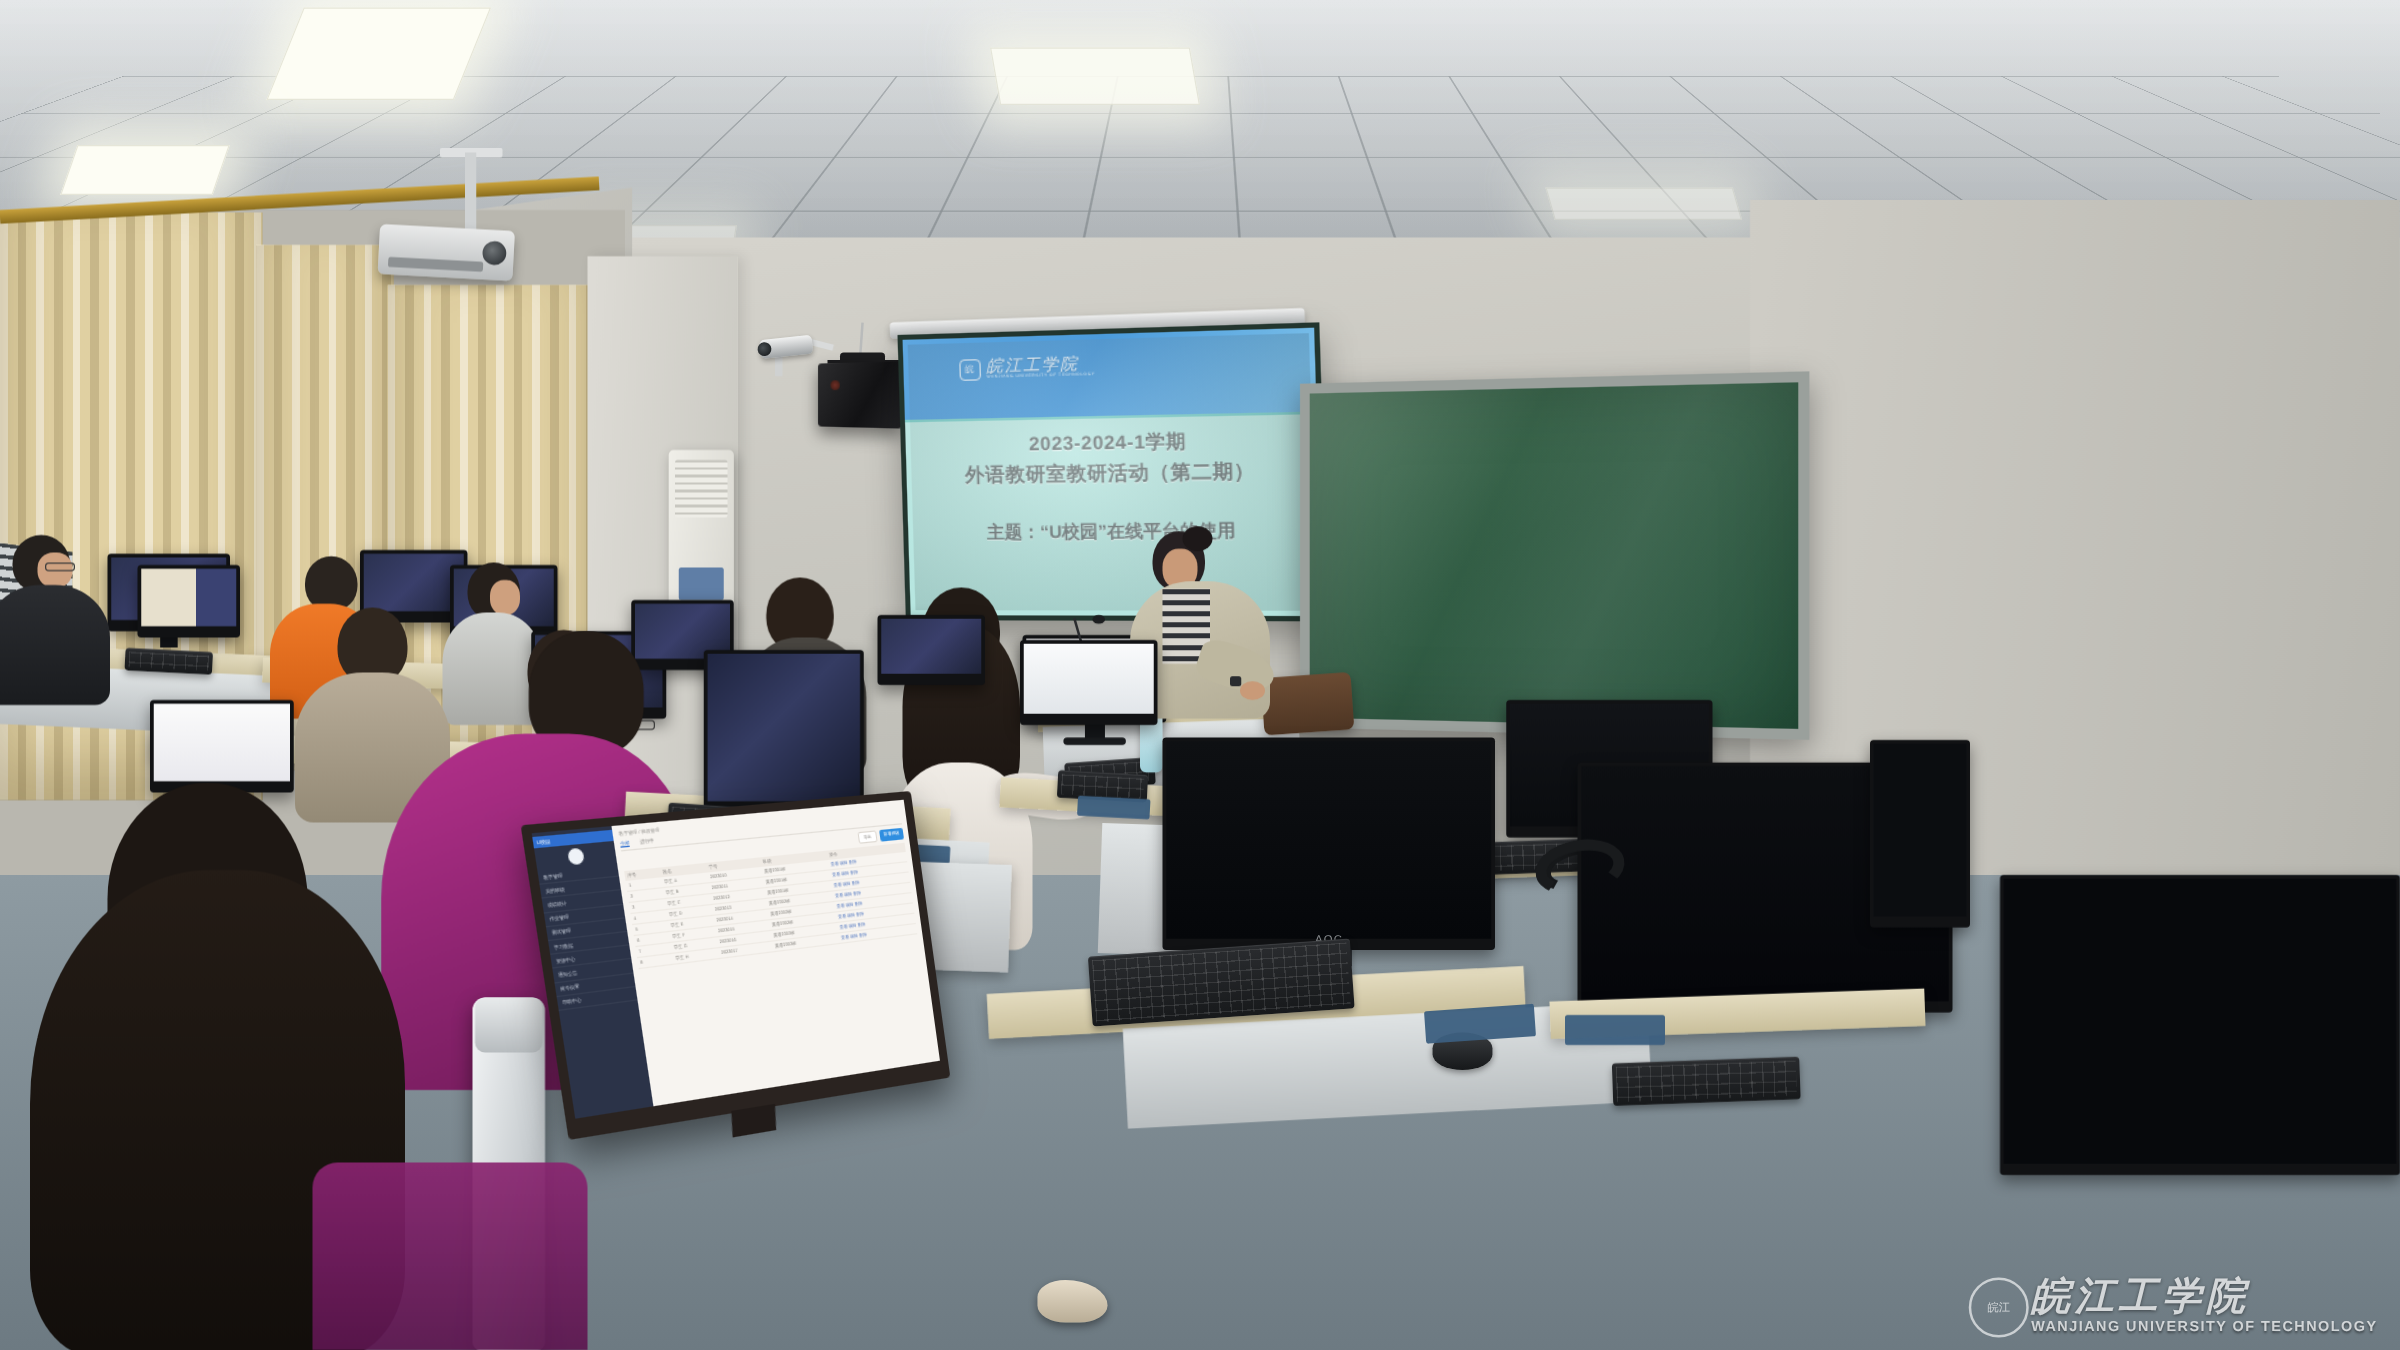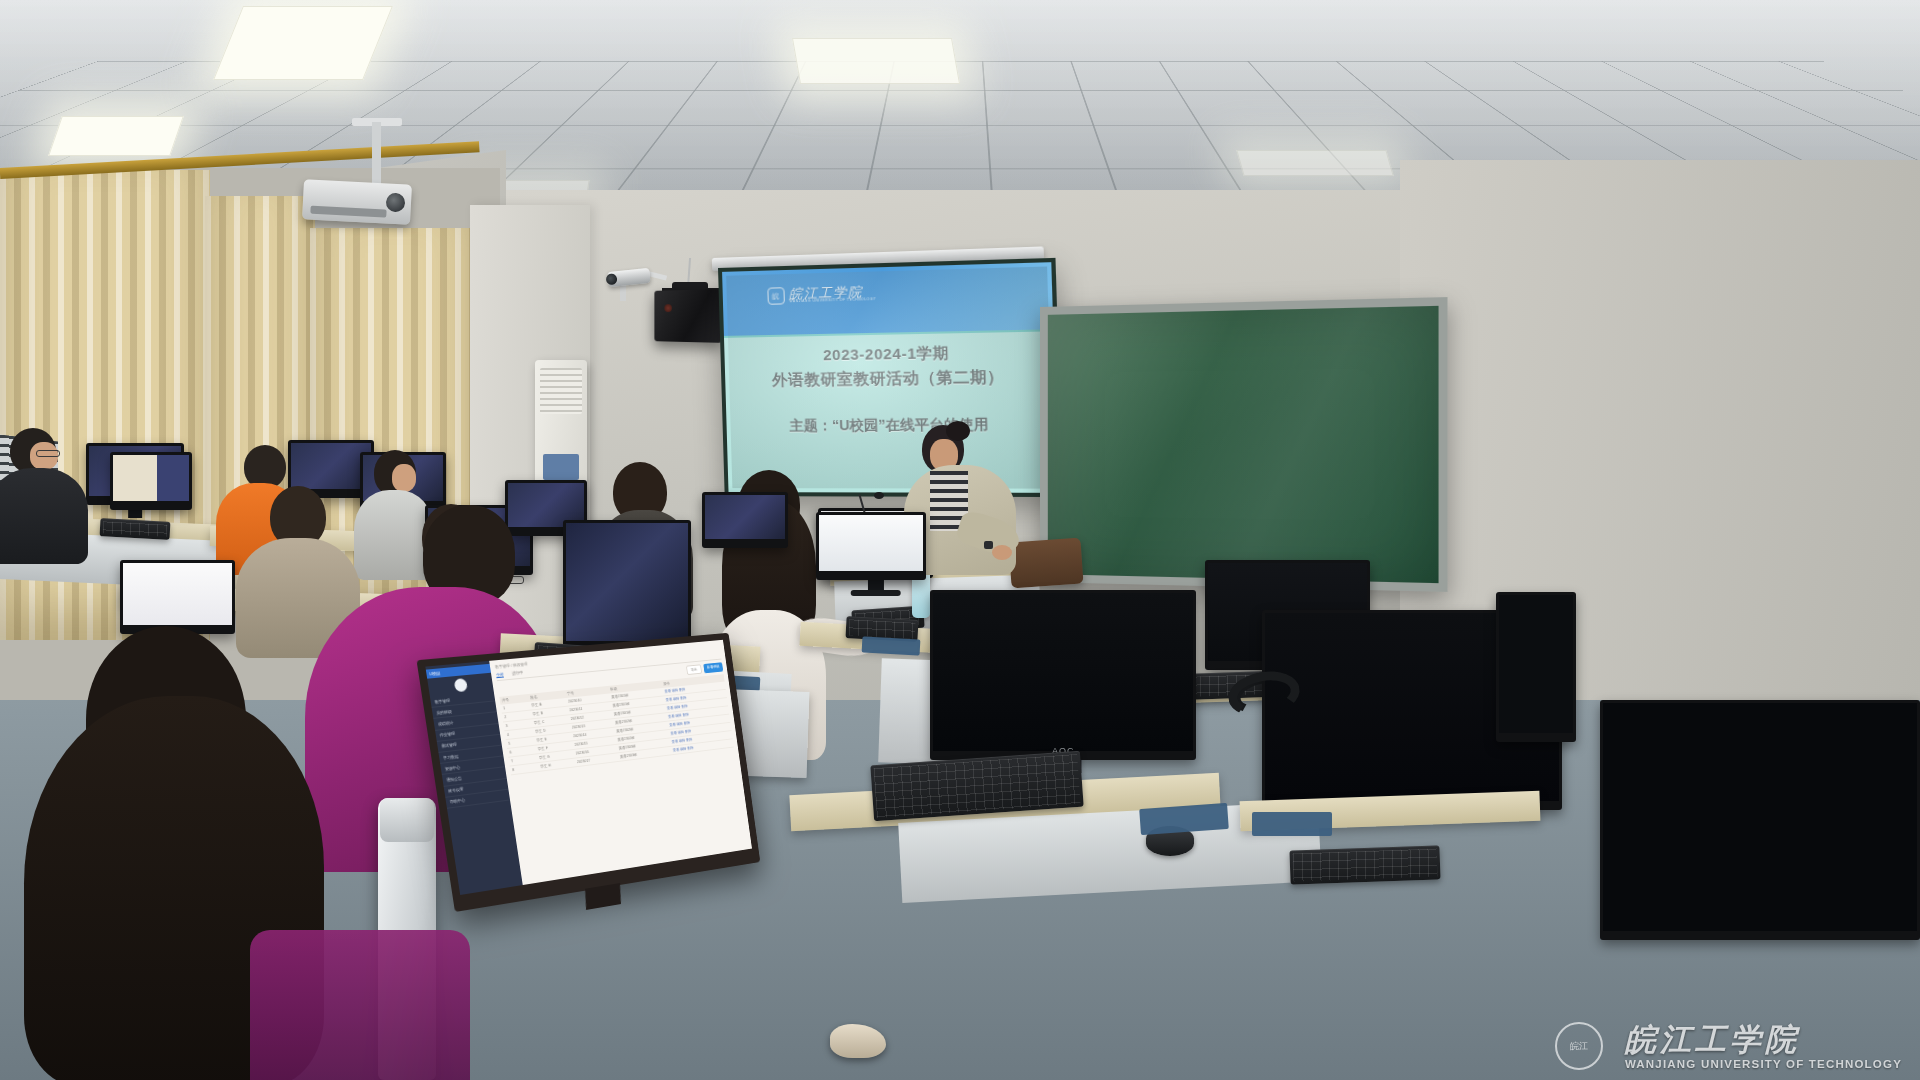--- a/index.html
+++ b/index.html
@@ -194,21 +194,21 @@
      border-radius:50%/42%; box-shadow:0 2px 5px rgba(0,0,0,.4); }
   .mousepad { position:absolute; background:#3c5f80; border-radius:2px; opacity:.95;}
 
   
   .person { position:absolute; }
   .head { position:absolute; border-radius:50% 50% 46% 46%; }
   .body { position:absolute; border-radius:44% 44% 12% 12%; }
 
   
   .watermark { position:absolute; right:18px; bottom:10px;
-     display:flex; align-items:flex-end; gap:22px; opacity:.80; }
+     display:flex; align-items:flex-start; gap:2px; opacity:.80; }
   .wm-seal { width:48px; height:48px; border-radius:50%;
      border:2px solid rgba(255,255,255,.80);
      display:flex; align-items:center; justify-content:center;
      color:rgba(255,255,255,.85); font-size:9px; }
   .wm-texts { display:flex; flex-direction:column; align-items:flex-start; line-height:1; }
   .wm-cn { font-family:"DejaVu Serif", serif; font-style:italic; font-weight:bold;
      font-size:31px; color:rgba(255,255,255,.90); letter-spacing:4px;
      text-shadow:0 1px 3px rgba(0,0,0,.6); }
   .wm-en { font-size:11.5px; font-weight:bold; color:rgba(255,255,255,.88);
      letter-spacing:1.2px; margin-top:4px; text-shadow:0 1px 2px rgba(0,0,0,.6); }

